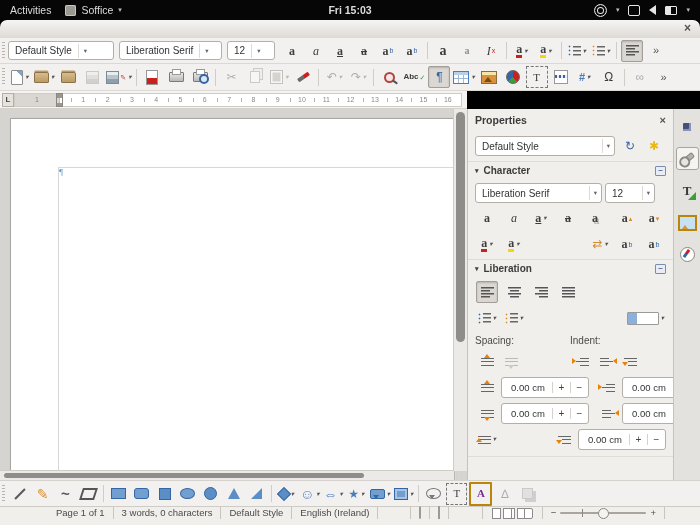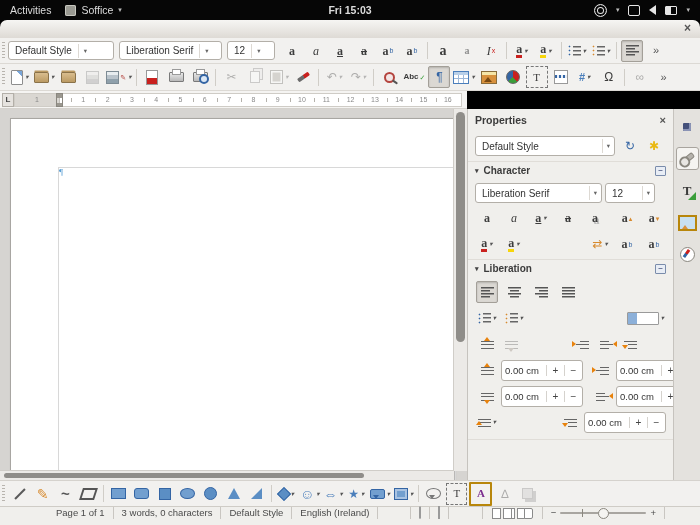--- a/index.html
+++ b/index.html
@@ -145,21 +145,21 @@
   .secthead{display:flex;align-items:center;gap:5px;height:17px;font-size:10px;font-weight:bold;color:#3b3b3b;border-top:1px solid #e0ddd8;margin:2px -7px 0;padding:0 7px;}
   .secthead .tri{font-size:7px;color:#444;}
   .moreopt{margin-left:auto;width:9px;height:8px;border:1px solid #7a8cab;background:#e8edf5;color:#44507a;font-size:8px;line-height:6px;text-align:center;border-radius:1px;}
   .sprow{display:flex;align-items:center;gap:3px;margin:4px 0;}
   .sp{flex:1;}
   .scombo{display:inline-flex;align-items:center;background:#fff;border:1px solid #b3afa8;border-radius:3px;height:20px;padding:0 2px 0 6px;font-size:10px;color:#333;box-sizing:border-box;}
   .scombo .arr{margin-left:auto;border-left:1px solid #ddd9d3;padding:3px 2px 3px 4px;font-size:6.5px;color:#666;}
   .lbl{font-size:10px;color:#4a4a4a;}
   .spin{display:flex;align-items:center;gap:2px;}
   .spinbox{display:inline-flex;align-items:center;background:#fff;border:1px solid #b3afa8;border-radius:3px;height:19px;font-size:9.5px;color:#333;overflow:hidden;}
-  .spinval{padding:0 3px;width:38px;}
+  .spinval{padding:0 3px;width:38px;margin-left:6px;}
   .spbtn{width:17px;text-align:center;border-left:1px solid #d5d2cd;color:#444;font-size:10px;}
   
   .tabstrip{position:absolute;left:673px;top:0;width:27px;height:371px;background:#e4e2de;border-left:1px solid #c6c3be;box-sizing:border-box;display:flex;flex-direction:column;align-items:center;padding-top:6px;gap:9px;}
   .tsbtn{width:21px;height:21px;display:flex;align-items:center;justify-content:center;border:1px solid transparent;border-radius:3px;position:relative;}
   .tsbtn.active{background:#f5f4f1;border-color:#a8a49e;}
   .ts-pin{width:8px;height:8px;background:#44507a;border-radius:1px;box-shadow:inset -2px -2px 0 #8a93b5;}
   .ts-wrench{width:13px;height:4px;background:#b5b2ac;border:1px solid #8a877f;border-radius:2px;transform:rotate(-40deg);}
   .ts-wrench::before{content:"";position:absolute;left:-3px;top:-3px;width:7px;height:7px;border:2px solid #8a877f;border-radius:50%;background:#e8e6e2;}
   .ts-styles{font-family:"Liberation Serif",serif;font-weight:bold;font-size:13px;color:#3b3b3b;position:relative;}
   .ts-styles::after{content:"";position:absolute;right:-5px;bottom:-1px;border-left:8px solid transparent;border-bottom:8px solid #3a9e3a;}
@@ -525,20 +525,24 @@
           <span class="tbi ic-ol">
             <b class="gl shape"></b>
             <i class="dd">▾</i>
           </span>
           <i class="sp"></i>
           <span class="tbi ic-bg">
             <b class="gl shape"></b>
             <i class="dd">▾</i>
           </span>
         </div>
+      <div class="sprow" style="margin-top:6px">
+        <span class="lbl" style="width:92px">Spacing:</span>
+        <span class="lbl">Indent:</span>
+      </div>
       <div class="sprow">
         <span style="display:inline-flex;width:92px">
             <span class="tbi mini ic-spu">
               <b class="gl shape"></b>
             </span>
             <span class="tbi mini ic-spd off">
               <b class="gl shape"></b>
             </span>
           </span>
         <span style="display:inline-flex">

